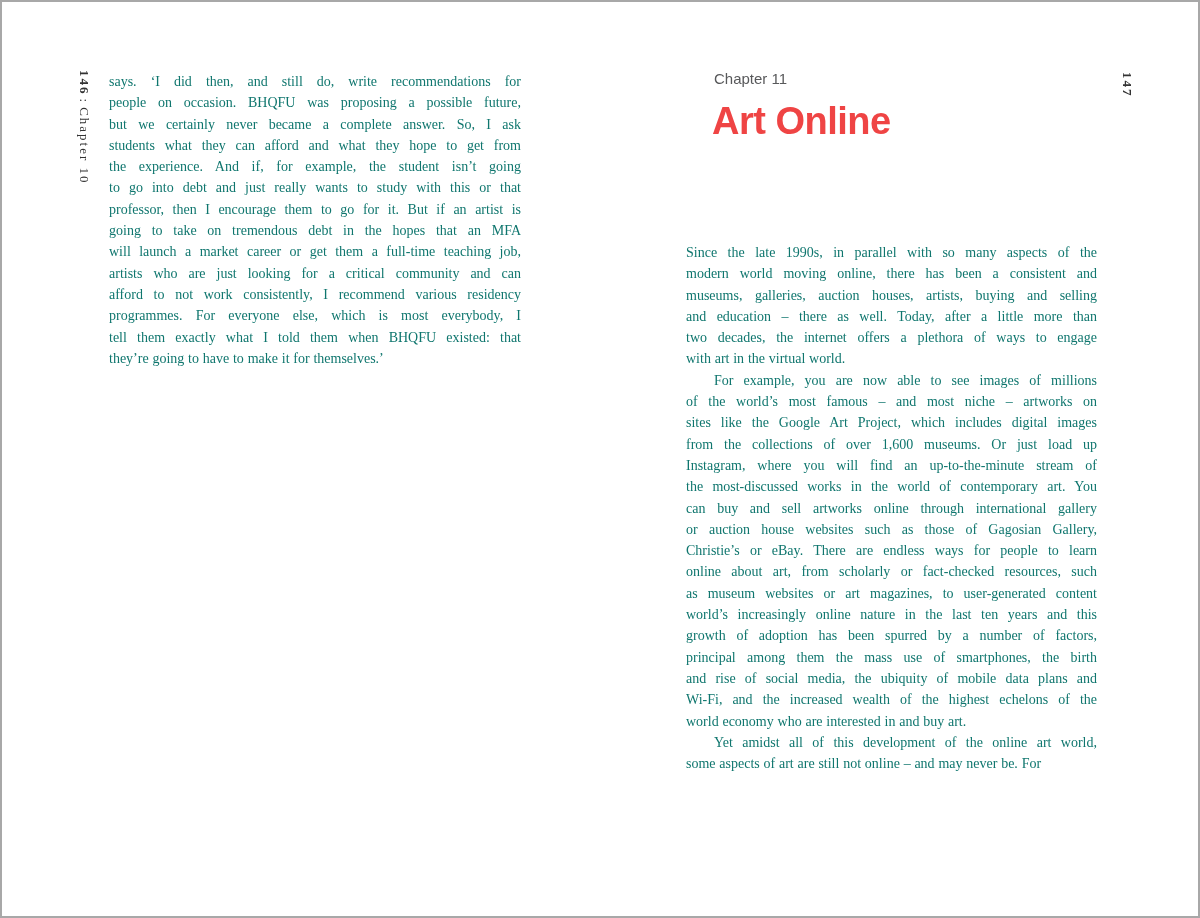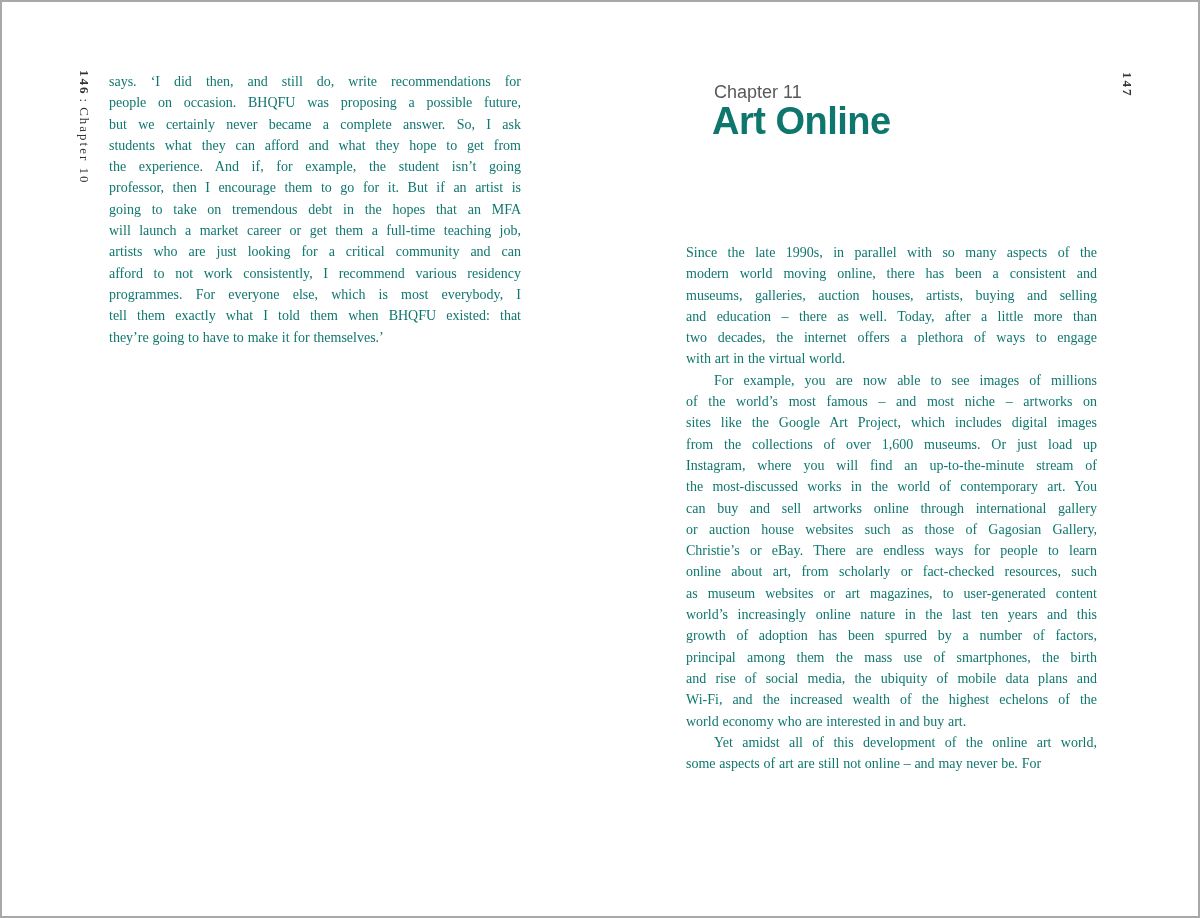--- a/index.html
+++ b/index.html
@@ -54,54 +54,55 @@
     text-align-last: justify;
     word-spacing: 0.02em;
   }
   .line-last   { text-align-last: left; }
   .line-indent { text-indent: 28px; }
 
   
   .chapter-label {
     position: absolute;
     left: 712px;
-    top: 80px;
+    top: 68px;
     font-family: "Liberation Sans", sans-serif;
-    font-size: 18px;
+    font-size: 15px;
     color: #58595b;
   }
   .chapter-title {
     position: absolute;
     left: 710px;
     top: 99px;
     margin: 0;
     font-family: "Liberation Sans", sans-serif;
     font-size: 38px;
     font-weight: bold;
     letter-spacing: -0.5px;
-    color: #0f766e;
+    color: #ef4444;
     line-height: 1.1;
   }
 </style>
 </head>
 <body>
 
 <div class="spread">
 
   <section>
     <div class="folio folio-left">
       <span class="folio-num">146</span><span class="folio-sep">:</span><span class="folio-chap">Chapter 10</span>
     </div>
     <div class="body-text left-body">
         <div class="para">
           <div class="line">says. ‘I did then, and still do, write recommendations for</div>
           <div class="line">people on occasion. BHQFU was proposing a possible future,</div>
           <div class="line">but we certainly never became a complete answer. So, I ask</div>
           <div class="line">students what they can afford and what they hope to get from</div>
           <div class="line">the experience. And if, for example, the student isn’t going</div>
+          <div class="line">to go into debt and just really wants to study with this or that</div>
           <div class="line">professor, then I encourage them to go for it. But if an artist is</div>
           <div class="line">going to take on tremendous debt in the hopes that an MFA</div>
           <div class="line">will launch a market career or get them a full-time teaching job,</div>
           <div class="line">artists who are just looking for a critical community and can</div>
           <div class="line">afford to not work consistently, I recommend various residency</div>
           <div class="line">programmes. For everyone else, which is most everybody, I</div>
           <div class="line">tell them exactly what I told them when BHQFU existed: that</div>
           <div class="line line-last">they’re going to have to make it for themselves.’</div>
         </div>
       </div>

